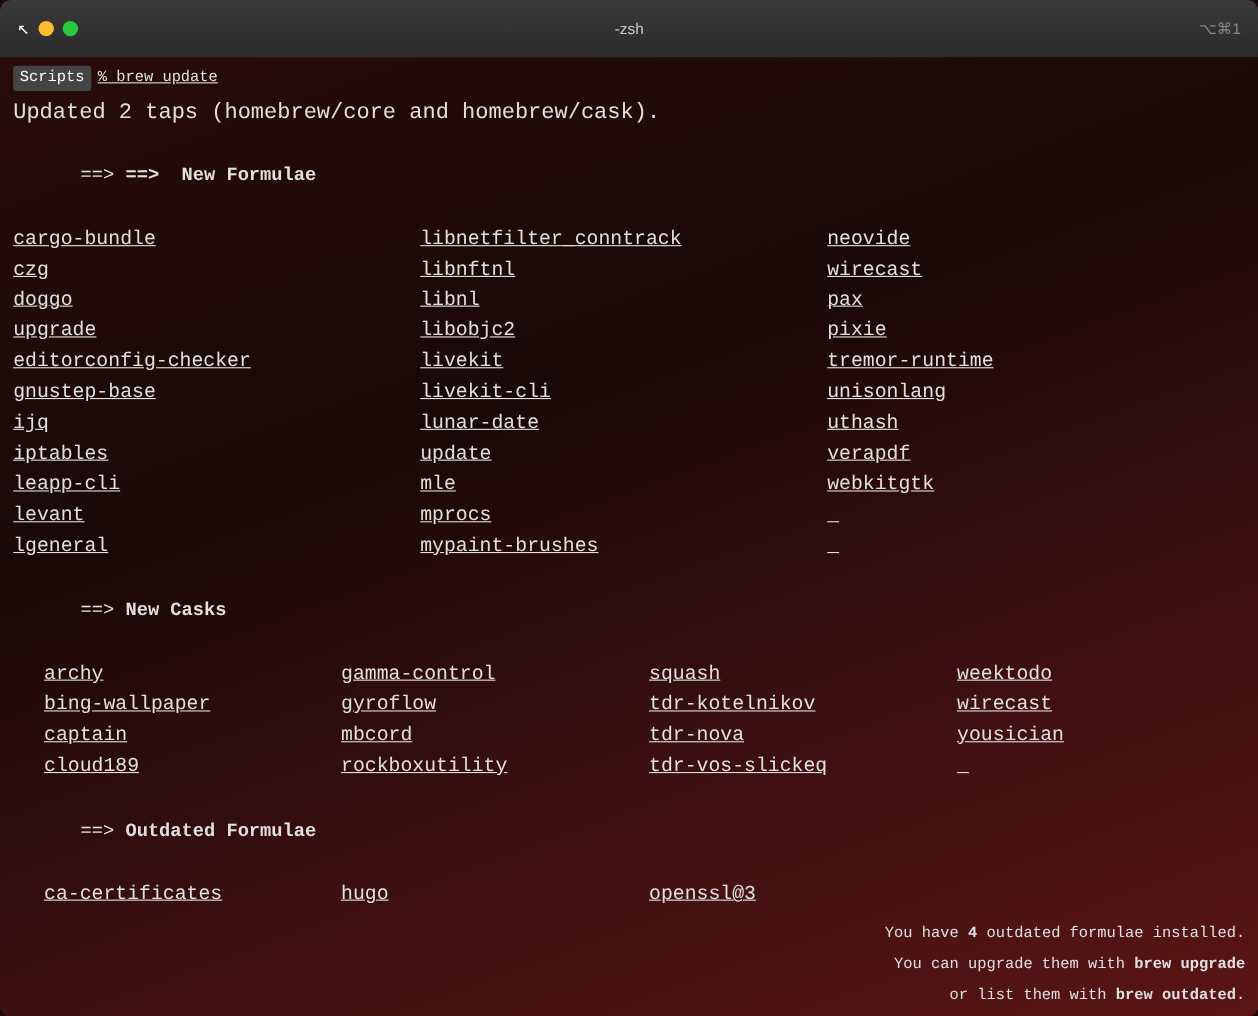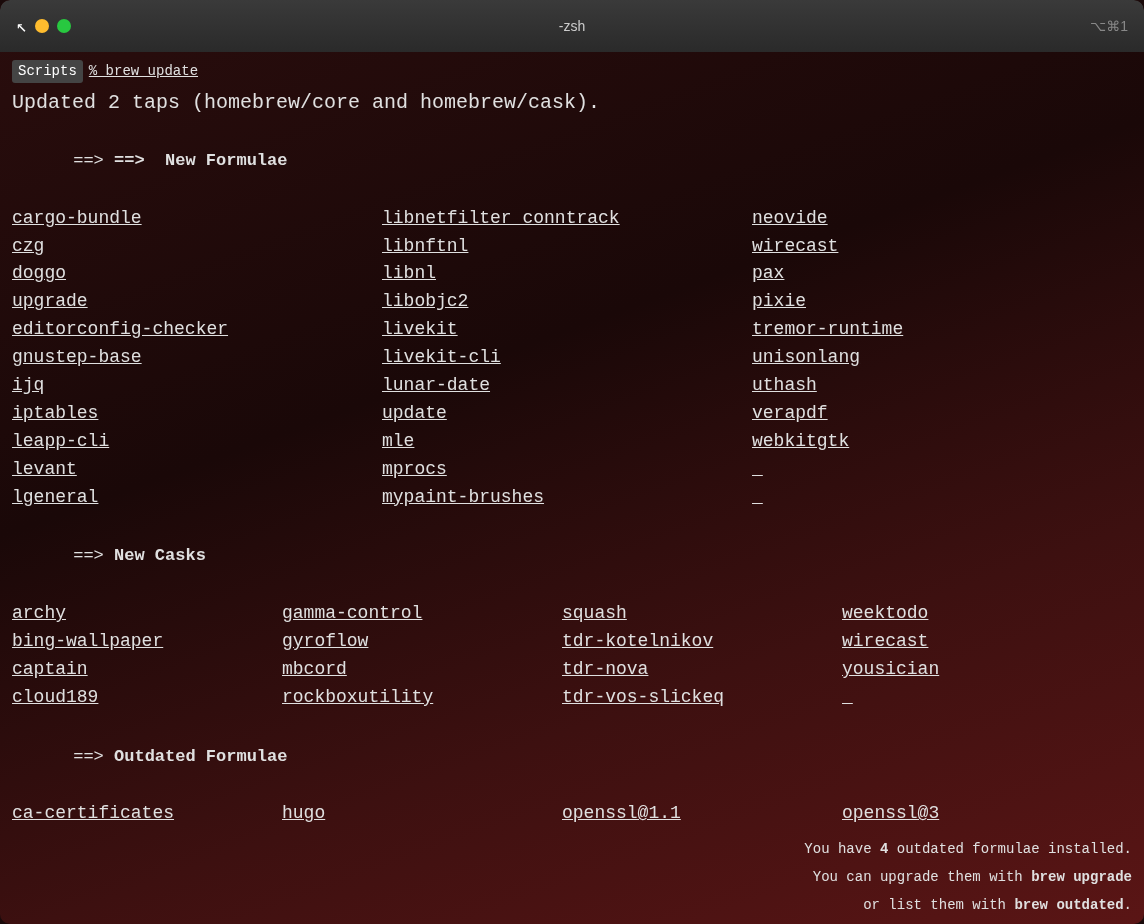--- a/index.html
+++ b/index.html
@@ -126,20 +126,21 @@
     .cols-3 {
       display: grid;
       grid-template-columns: 370px 370px auto;
       line-height: 1.55;
     }
 
     .cols-4 {
       display: grid;
       grid-template-columns: 270px 280px 280px auto;
       line-height: 1.55;
+      margin-left: 28px;
     }
 
     .col-cell {
       color: #e0e0e0;
       font-size: 18px;
       padding-right: 10px;
       text-decoration: underline;
     }
 
     .summary-text {
@@ -265,23 +266,20 @@
     </div>
 
     <div class="cols-4">
       <div>
         <div class="col-cell">ca-certificates</div>
       </div>
       <div>
         <div class="col-cell">hugo</div>
       </div>
       <div>
-        <div class="col-cell">openssl@1.1</div>
-      </div>
-      <div>
         <div class="col-cell">openssl@3</div>
       </div>
     </div>
 
     <div style="margin-top: 10px; text-align: right;">
       <div class="summary-text">
         <span>You have </span><span class="bold">4</span><span> outdated formulae installed.</span>
       </div>
       <div class="summary-text">
         <span>You can upgrade them with </span><span class="bold">brew upgrade</span>

